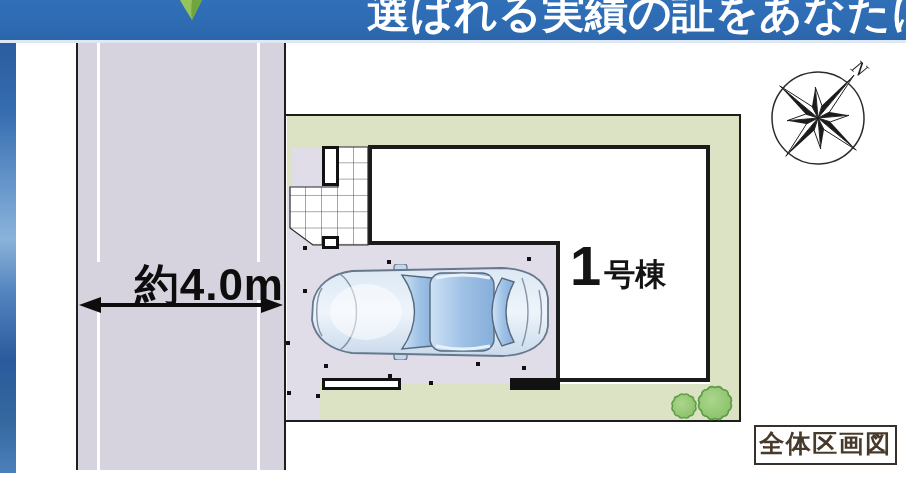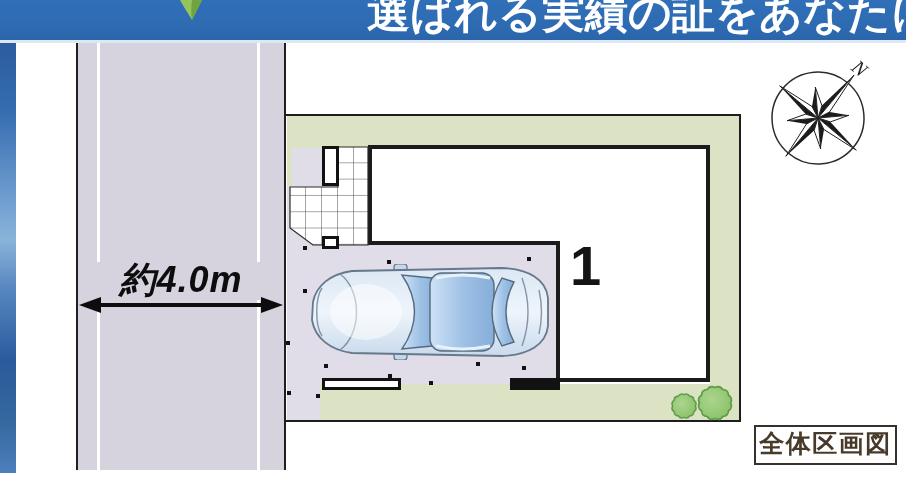--- a/index.html
+++ b/index.html
@@ -26,22 +26,22 @@
       #8ab3da 46%,#5585bf 58%,#2a5a9c 74%,#35689e 88%,#4c80bd 100%);
   }
   
   .road{
     position:absolute;left:76px;top:42px;width:210px;height:428px;
     background:#d6d3df;border-left:2px solid #1f1f1f;border-right:2px solid #1f1f1f;
     box-sizing:border-box;
   }
   .lane-line{position:absolute;width:3px;background:#ffffff;}
   .dim-label{
-    position:absolute;left:0;top:214px;width:100%;text-align:center;
-    font-size:36px;font-weight:bold;color:#0d0d0d;letter-spacing:1px;font-style:italic;
+    position:absolute;left:0;top:214px;width:100%;text-align:right;
+    font-size:44px;font-weight:bold;color:#0d0d0d;letter-spacing:1px;
   }
   .dim-arrow{position:absolute;left:0;top:252px;}
   
   .fill{position:absolute;}
   .green{background:#dce2c4;}
   .parking{background:#e0dce8;}
   .lot-line{position:absolute;border-top:2px solid #1d1d1d;}
   .lot-line-v{position:absolute;border-left:2px solid #1d1d1d;}
   
   .wall{position:absolute;box-sizing:border-box;}
@@ -167,20 +167,21 @@
     <path d="M 130,82 Q 156,88 184,82" fill="none" stroke="#e8f1fa" stroke-width="3"></path>
 
     <path d="M 196,14 Q 176,48 196,82 L 208,78 Q 192,48 208,18 Z" fill="url(#glassG)" stroke="#55697e" stroke-width="1.4"></path>
 
     <path d="M 216,14 Q 228,48 216,82" fill="none" stroke="#8494a6" stroke-width="1.4"></path>
     <path d="M 233,26 Q 238,48 233,70" fill="none" stroke="#8494a6" stroke-width="1.4"></path>
   </svg>
 
   <div class="unit-label">
     <span class="unit-num">1</span>
+    <span class="unit-suffix">号棟</span>
   </div>
 
   <svg class="abs" style="left:748px;top:50px;" width="140" height="140" viewBox="-70 -68 140 140">
     <g transform="rotate(40)">
       <circle cx="0" cy="0" r="46" fill="none" stroke="#2c2c2c" stroke-width="1.5"></circle>
 
       <polygon points="0,-56 0,0 -4.98,-12.01" fill="#1c1c1c"></polygon>
       <polygon points="0,-56 0,0 4.98,-12.01" fill="#ffffff" stroke="#1c1c1c" stroke-width="0.9"></polygon>
 
       <polygon points="21.9,-21.9 0,0 4.98,-12.01" fill="#1c1c1c"></polygon>

